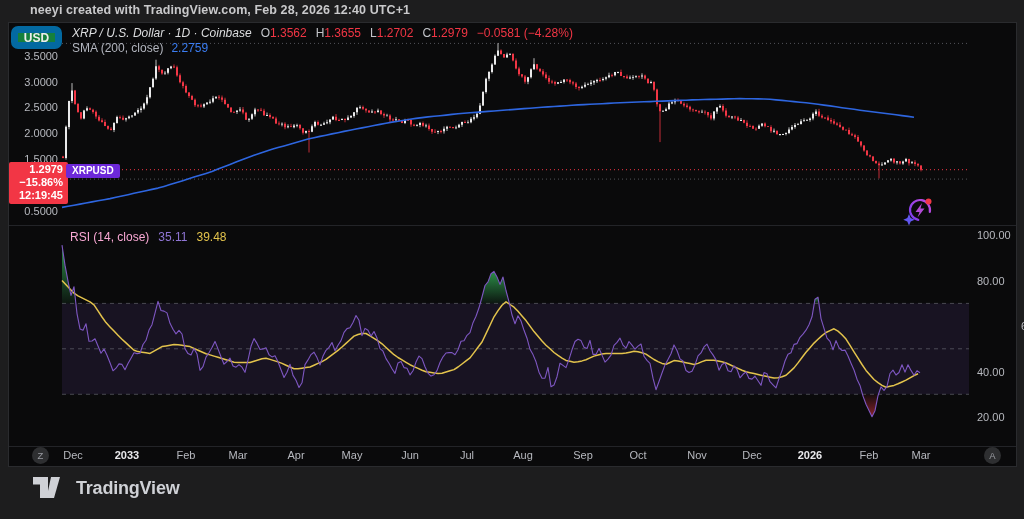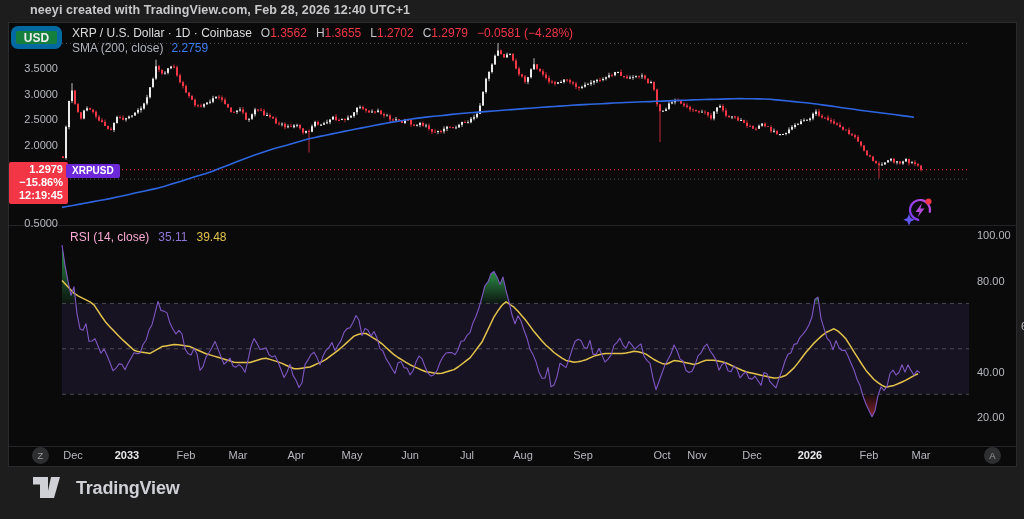--- a/index.html
+++ b/index.html
@@ -5,38 +5,38 @@
   html,body{margin:0;padding:0;background:#111;}
   .stage{position:relative;width:1024px;height:519px;background:#1d1d1e;
     font-family:"Liberation Sans",sans-serif;overflow:hidden;}
   .watermark{position:absolute;left:10px;top:3px;font-size:12.5px;font-weight:700;
     color:#c9c9cb;letter-spacing:.1px;padding-left:20px;}
   .frame{position:absolute;left:8px;top:22px;width:1009px;height:445px;
     background:#0a0a0b;border:1px solid #2a2b2e;box-sizing:border-box;z-index:1;}
   #chart-svg{position:absolute;left:0;top:0;z-index:2;}
   .overlay{position:absolute;z-index:3;align-items:center;}
   .usd-btn{position:absolute;left:11px;top:26px;width:51px;height:23px;z-index:4;
-    background:#15803d;border:5px solid #0369a1;border-radius:7px;color:#eceded;
+    background:#15803d;border:7px solid #0369a1;border-radius:7px;color:#eceded;
     font-size:12px;font-weight:700;display:flex;align-items:center;justify-content:center;
     font-family:"Liberation Sans",sans-serif;cursor:pointer;}
   .legend-row1{position:absolute;left:72px;top:26px;display:inline-flex;gap:9px;
     font-size:12px;align-items:baseline;white-space:nowrap;}
-  .legend-title{color:#dcdddf;font-weight:500;}
+  .legend-title{color:#dcdddf;font-weight:500;font-style:italic;}
   .ohlc-pair .k{color:#c3c5ca;}
   .ohlc-pair .v{color:#f23645;}
   .legend-change{color:#f23645;}
   .legend-row2{position:absolute;left:72px;top:41px;display:inline-flex;gap:8px;font-size:12px;}
   .sma-label{color:#b2b5be;}
   .sma-value{color:#3b7df2;}
   .rsi-legend{position:absolute;left:70px;top:230px;display:inline-flex;gap:9px;font-size:12px;}
   .rsi-label{color:#f9a8d4;}
   .rsi-v1{color:#8f75d4;font-weight:500;}
   .rsi-v2{color:#e3c34c;font-weight:500;}
   .axis-label{position:absolute;font-size:11px;color:#b7b9bf;line-height:12px;}
-  .price-label{width:56px;text-align:right;margin-top:12px;}
+  .price-label{width:56px;text-align:right;}
   .time-label{width:44px;text-align:center;}
   .time-label.year{color:#e9e9ec;font-weight:700;}
   .price-flag{position:absolute;left:9px;top:162px;width:54px;background:#f23645;
     border-radius:2px;color:#fff;font-size:11px;font-weight:700;text-align:right;
     padding:1px 5px 2px 0;line-height:13px;z-index:4;}
   .symbol-badge{position:absolute;left:66px;top:164px;background:#6d28d9;color:#fff;
     font-size:10px;font-weight:700;padding:1px 6px 2px;border-radius:2px;z-index:4;line-height:11px;}
   .axis-badge{position:absolute;width:17px;height:17px;border-radius:50%;background:#2e2f31;
     color:#9b9da3;font-size:9.5px;display:flex;align-items:center;justify-content:center;z-index:4;}
   .footer-logo{position:absolute;left:33px;top:477px;display:flex;align-items:center;gap:16px;z-index:3;}
@@ -127,21 +127,21 @@
       <div class="axis-label time-label" style="left: 51px; top: 449px; position: absolute;">Dec</div>
       <div class="axis-label time-label year" style="left: 105px; top: 449px; position: absolute;">2033</div>
       <div class="axis-label time-label" style="left: 164px; top: 449px; position: absolute;">Feb</div>
       <div class="axis-label time-label" style="left: 216px; top: 449px; position: absolute;">Mar</div>
       <div class="axis-label time-label" style="left: 274px; top: 449px; position: absolute;">Apr</div>
       <div class="axis-label time-label" style="left: 330px; top: 449px; position: absolute;">May</div>
       <div class="axis-label time-label" style="left: 388px; top: 449px; position: absolute;">Jun</div>
       <div class="axis-label time-label" style="left: 445px; top: 449px; position: absolute;">Jul</div>
       <div class="axis-label time-label" style="left: 501px; top: 449px; position: absolute;">Aug</div>
       <div class="axis-label time-label" style="left: 561px; top: 449px; position: absolute;">Sep</div>
-      <div class="axis-label time-label" style="left: 640px; top: 449px; position: absolute;">Oct</div>
+      <div class="axis-label time-label" style="left: 616px; top: 449px; position: absolute;">Oct</div>
       <div class="axis-label time-label" style="left: 675px; top: 449px; position: absolute;">Nov</div>
       <div class="axis-label time-label" style="left: 730px; top: 449px; position: absolute;">Dec</div>
       <div class="axis-label time-label year" style="left: 788px; top: 449px; position: absolute;">2026</div>
       <div class="axis-label time-label" style="left: 847px; top: 449px; position: absolute;">Feb</div>
       <div class="axis-label time-label" style="left: 899px; top: 449px; position: absolute;">Mar</div>
     </div>
 
   <div class="price-flag">
     <div>1.2979</div>
     <div>−15.86%</div>

